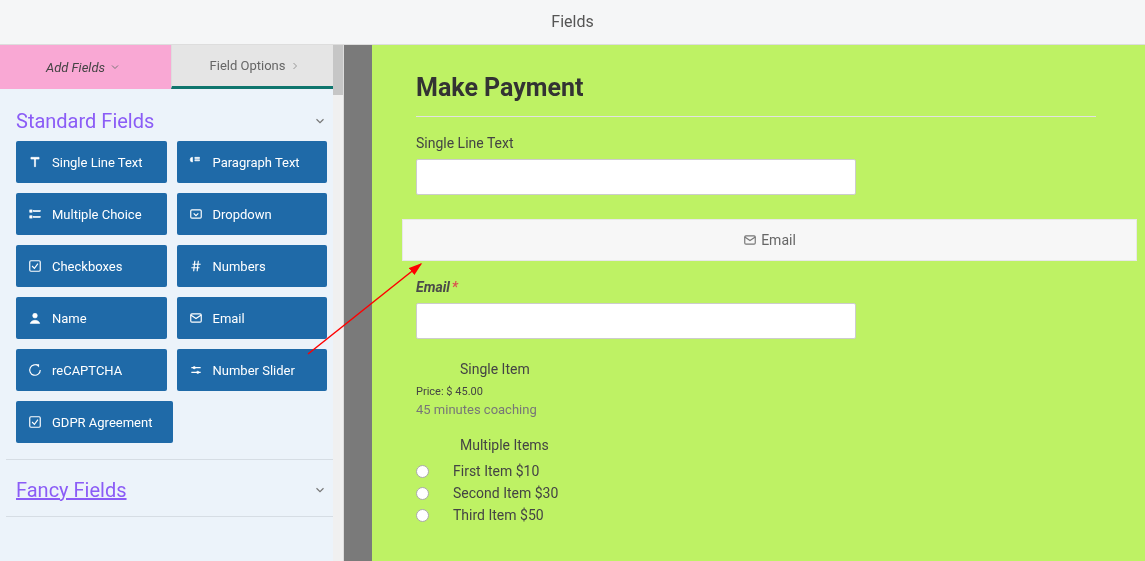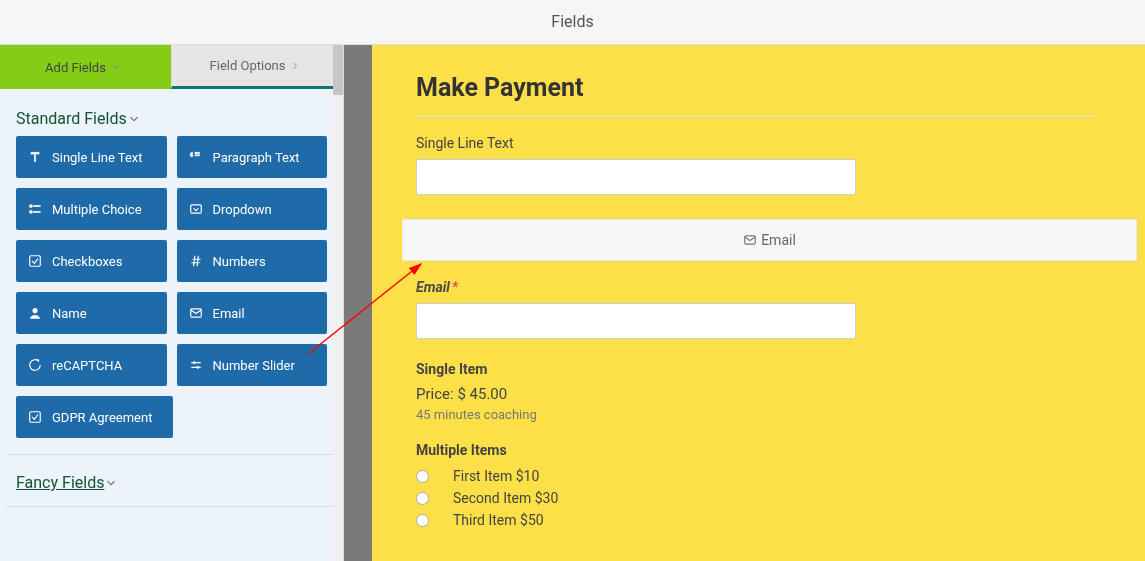--- a/index.html
+++ b/index.html
@@ -10,52 +10,52 @@
 
   .main { display:flex; border-top:1px solid #ddd; height:517px; }
 
   
   .left { width:344px; background:#ecf3fa; border-right:1px solid #ddd; position:relative; }
   .left-scroll { position:absolute; top:0; right:0; width:10px; height:100%; background:#f0f0f0; }
   .left-thumb { position:absolute; top:0; right:0; width:10px; height:50px; background:#c6c6c6; }
 
   .tabs { display:flex; height:44px; background:#fff; }
   .tab { flex:1; display:flex; align-items:center; justify-content:center; font-size:13px; color:#666; cursor:pointer; }
-  .tab.active { background:#84cc16; color:#444; }
+  .tab.active { background:#f9a8d4; color:#444;font-style:italic; }
   .tab.inactive { background:#e5e5e5; border-bottom:3px solid #0f766e; border-left:1px solid #ddd; }
   .tab svg { margin:0 4px; }
 
-  .section-head { display:flex; align-items:center; justify-content:flex-start; padding:20px 16px 8px 16px; font-size:16px; color:#14532d; cursor:pointer; }
+  .section-head { display:flex; align-items:center; justify-content:space-between; padding:20px 16px 8px 16px; font-size:20px; color:#8b5cf6; cursor:pointer; }
   .section-head svg { stroke:#777; }
 
   .section-body { padding:0 10px 6px 10px; border-bottom:1px solid #d6dde4; margin:0 6px; }
 
   .btn-row { display:flex; gap:10px; margin-bottom:10px; }
   .fbtn { flex:1; height:42px; background:#1f6aa8; color:#fff; display:flex; align-items:center; font-size:13px; padding-left:12px; cursor:pointer; border-radius:2px; }
   .fbtn svg, .fbtn .ico { flex:0 0 auto; margin-right:10px; fill:#fff; stroke:#fff; }
   .fbtn.single { width:152px; }
   .spacer { flex:1; }
 
   
   .gutter { width:28px; background:#7a7a7a; }
 
   
-  .preview { flex:1; background:#fde047; padding:28px 44px 10px 44px; overflow:hidden; position:relative; }
+  .preview { flex:1; background:#bef264; padding:28px 44px 10px 44px; overflow:hidden; position:relative; }
   .form-title { font-size:25px; font-weight:bold; color:#333; margin:0 0 18px 0; padding-bottom:14px; border-bottom:1px solid #e2e2e2; max-width:680px;}
   .flabel { font-size:14px; color:#444; margin-bottom:8px; }
-  .flabel.bold { font-weight:700; }
+  .flabel.bold { font-weight:400;margin-left:44px; }
   .flabel.italic { font-style:italic; font-weight:bold; color:#4a4a4a; }
   .req { color:#d9534f; margin-left:2px; }
   .tinput { width:440px; height:36px; border:1px solid #ccc; border-radius:2px; background:#fff; }
   .field-block { margin-bottom:24px; max-width:680px; }
 
   .email-drop { border:1px solid #e8e8e8; background:#f7f7f7; margin:0 -36px 8px -14px; padding:12px 0 12px 0; text-align:center; color:#666; font-size:14px; }
   .email-drop svg { vertical-align:-2px; margin-right:4px; }
 
-  .price-line { font-size:15px; color:#444; }
+  .price-line { font-size:11px; color:#444; }
   .desc-line { font-size:13px; color:#777; margin-top:4px; }
 
   .radio-list { margin-top:10px; }
   .radio-item { display:flex; align-items:center; font-size:14px; color:#444; margin-bottom:6px;gap:12px; }
   .radio-circle { width:13px; height:13px; border:1px solid #aaa; border-radius:50%; margin-right:12px; background:#fff; }
 
   
   .arrow { position:absolute; pointer-events:none; }
 </style>
 </head>

